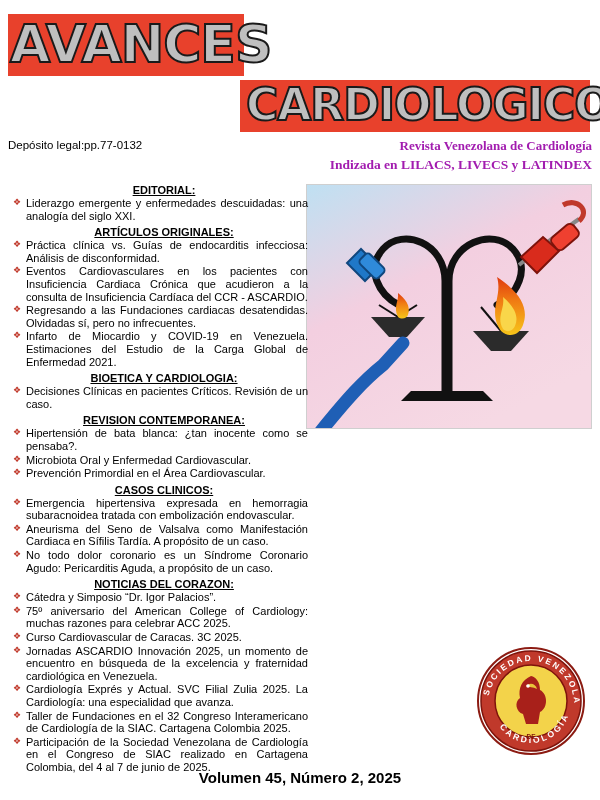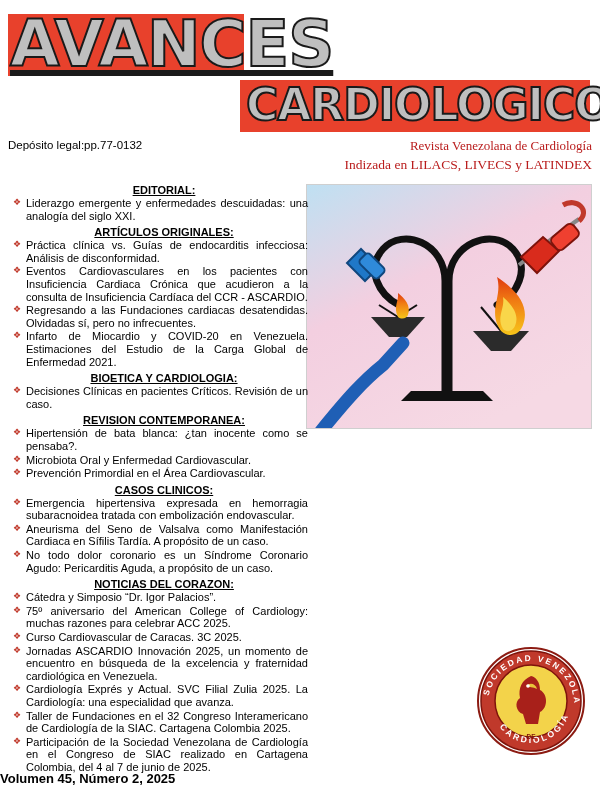--- a/index.html
+++ b/index.html
@@ -11,38 +11,37 @@
     overflow:hidden;
     position:relative;
   }
   
   .masthead{position:relative;height:180px;}
   .band-red-1{position:absolute;left:8px;top:14px;width:236px;height:62px;background:#e8412c;}
   .band-red-2{position:absolute;left:240px;top:80px;width:350px;height:52px;background:#e8412c;}
   .word1{
     position:absolute;left:10px;top:12px;width:300px;
     font-family:"DejaVu Sans",sans-serif;
-    font-weight:bold;font-size:64px;letter-spacing:-1px;
+    font-weight:bold;font-size:52px;letter-spacing:-1px;
     color:#bfbfbf;
     -webkit-text-stroke:2px #1a1a1a;
     line-height:64px;
-    text-decoration:underline;
   }
   .word2{
     position:absolute;left:246px;top:76px;width:360px;
     font-family:"DejaVu Sans",sans-serif;
     font-weight:bold;font-size:44px;letter-spacing:-1px;
     color:#bfbfbf;
     -webkit-text-stroke:2px #1a1a1a;
     line-height:58px;
   }
   .issn{position:absolute;left:8px;top:138px;font-size:11.5px;line-height:15px;}
   .subtitle{
     position:absolute;right:8px;top:136px;text-align:right;
-    font-weight:normal;color:#b91c1c;font-size:13px;line-height:19px;
+    font-weight:bold;color:#a21caf;font-size:13px;line-height:19px;
     font-family:"Liberation Serif",serif;
   }
   .subtitle .s2{font-size:13.5px;text-align:right;}
   
   .content{position:relative;padding:0 8px;}
   .col-left{width:300px;}
   .sec-head{
     font-weight:bold;font-size:11px;text-decoration:underline;
     margin:4px 0 1px 12px;
     text-align:center;
@@ -57,22 +56,22 @@
   
   .cover-img{
     position:absolute;right:8px;top:0px;width:284px;height:243px;
     border:1px solid #cfcfcf;overflow:hidden;background:#f6f6f6;
   }
   
   .seal{
     position:absolute;right:14px;bottom:44px;width:110px;height:110px;
   }
   .volume{
-    position:absolute;left:0;right:0;bottom:14px;text-align:left;
-    font-weight:bold;font-size:13px;
+    position:absolute;left:0;right:0;bottom:14px;text-align:center;
+    font-weight:bold;font-size:15px;
   }
 </style>
 </head>
 <body>
 
 <div class="masthead">
   <div class="band-red-1"></div>
   <div class="band-red-2"></div>
   <div class="word1">AVANCES</div>
   <div class="word2">CARDIOLOGICOS</div>
@@ -142,21 +141,21 @@
     </ul>
 
     <div class="sec-head">ARTÍCULOS ORIGINALES:</div>
     <ul class="items">
       <li><span class="bullet b-diamond"></span><span>Práctica clínica vs. Guías de endocarditis infecciosa: Análisis de disconformidad.</span></li>
       <li><span class="bullet b-diamond"></span><span>Eventos Cardiovasculares en los pacientes con Insuficiencia Cardiaca Crónica que acudieron a la consulta de Insuficiencia Cardíaca del CCR - ASCARDIO.</span></li>
     </ul>
 
     <ul class="items">
       <li><span class="bullet b-diamond"></span><span>Regresando a las Fundaciones cardiacas desatendidas. Olvidadas sí, pero no infrecuentes.</span></li>
-      <li><span class="bullet b-diamond"></span><span>Infarto de Miocardio y COVID-20 en Venezuela. Estimaciones del Estudio de la Carga Global de Enfermedad 2021.</span></li>
+      <li><span class="bullet b-diamond"></span><span>Infarto de Miocardio y COVID-19 en Venezuela. Estimaciones del Estudio de la Carga Global de Enfermedad 2021.</span></li>
     </ul>
 
     <div class="sec-head">BIOETICA Y CARDIOLOGIA:</div>
     <ul class="items">
       <li><span class="bullet b-diamond"></span><span>Decisiones Clínicas en pacientes Críticos. Revisión de un caso.</span></li>
     </ul>
 
     <div class="sec-head">REVISION CONTEMPORANEA:</div>
     <ul class="items">
       <li><span class="bullet b-diamond"></span><span>Hipertensión de bata blanca: ¿tan inocente como se pensaba?.</span></li>

